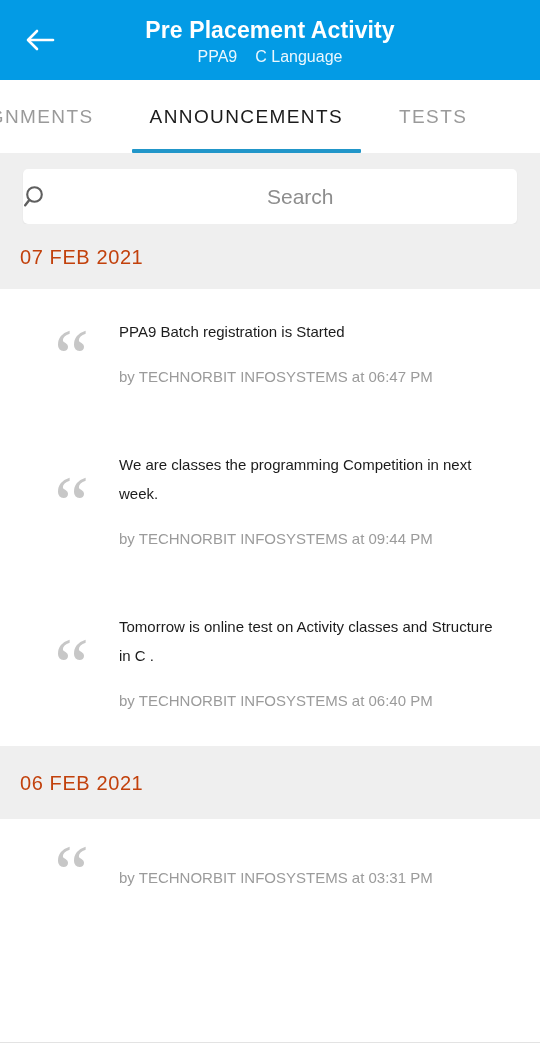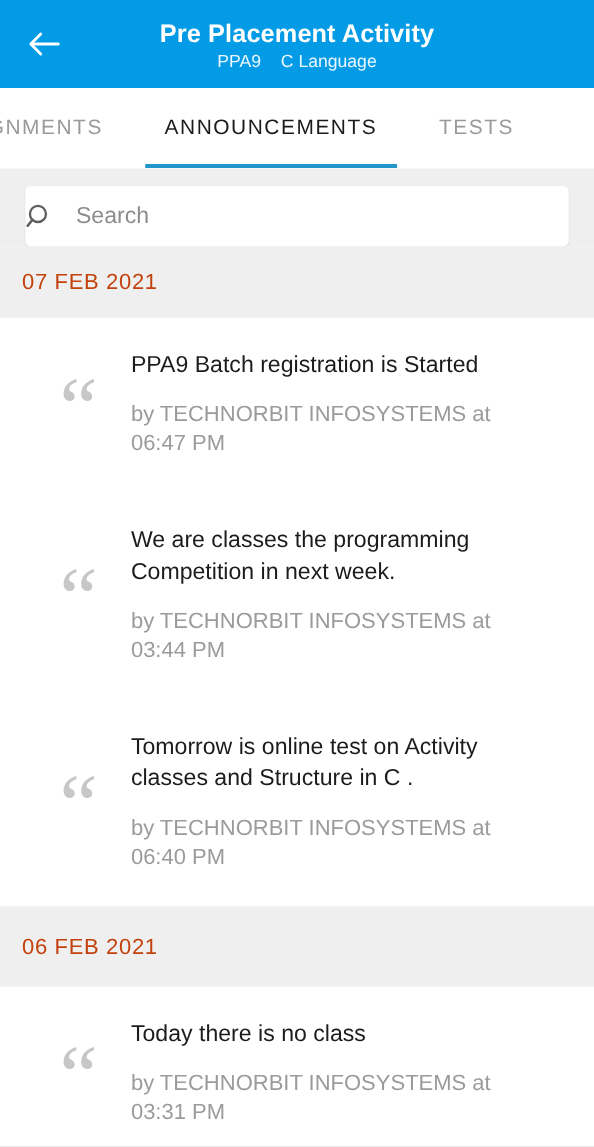--- a/index.html
+++ b/index.html
@@ -106,21 +106,21 @@
   .search-zone {
     background:#efefef;
     padding:16px 23px 0 23px;
   }
   .search-box {
     background:#ffffff;
     border-radius:5px;
     height:55px;
     display:flex;
     align-items:center;
-    justify-content:flex-start;
+    justify-content:space-between;
     box-shadow:0 1px 2px rgba(0,0,0,0.06);
   }
   .search-icon { margin-right:20px; display:flex; align-items:center; }
   .search-input {
     border:none;
     outline:none;
     background:transparent;
     font-family:"Liberation Sans", sans-serif;
     font-size:21px;
     color:#4a4a4a;
@@ -155,27 +155,27 @@
   }
   .quote-glyph {
     font-family:"Liberation Serif", serif;
     font-size:78px;
     line-height:40px;
     color:#c7c7c7;
     user-select:none;
   }
   .ann-body { flex:1 1 auto; padding-right:16px; }
   .ann-title {
-    font-size:21px;
+    font-size:15px;
     line-height:29px;
     color:#1c1c1c;
   }
   .ann-meta {
     margin-top:18px;
-    font-size:20px;
+    font-size:15px;
     line-height:26px;
     color:#9b9b9b;
   }
   .bottom-rule {
     height:1px;
     background:#e3e3e3;
     position:absolute;
     left:0; right:0; bottom:0;
   }
 </style>
@@ -243,21 +243,21 @@
           <div class="ann-meta">by TECHNORBIT INFOSYSTEMS at 06:47 PM</div>
         </div>
       </div>
 
       <div class="ann-item">
         <div class="quote-cell">
           <span class="quote-glyph">“</span>
         </div>
         <div class="ann-body">
           <div class="ann-title">We are classes the programming Competition in next week.</div>
-          <div class="ann-meta">by TECHNORBIT INFOSYSTEMS at 03:44 PM</div>
+          <div class="ann-meta">by TECHNORBIT INFOSYSTEMS at 09:44 PM</div>
         </div>
       </div>
 
       <div class="ann-item">
         <div class="quote-cell">
           <span class="quote-glyph">“</span>
         </div>
         <div class="ann-body">
           <div class="ann-title">Tomorrow is online test on Activity classes and Structure in C .</div>
           <div class="ann-meta">by TECHNORBIT INFOSYSTEMS at 06:40 PM</div>
@@ -267,21 +267,20 @@
     </div>
 
     <div class="date-header spaced">06  FEB  2021</div>
 
     <div class="ann-list">
       <div class="ann-item">
         <div class="quote-cell">
           <span class="quote-glyph">“</span>
         </div>
         <div class="ann-body">
-          <div class="ann-title">Today there is no class</div>
           <div class="ann-meta">by TECHNORBIT INFOSYSTEMS at 03:31 PM</div>
         </div>
       </div>
     </div>
 
     <div class="bottom-rule"></div>
   </div>
 
 </div>
 

